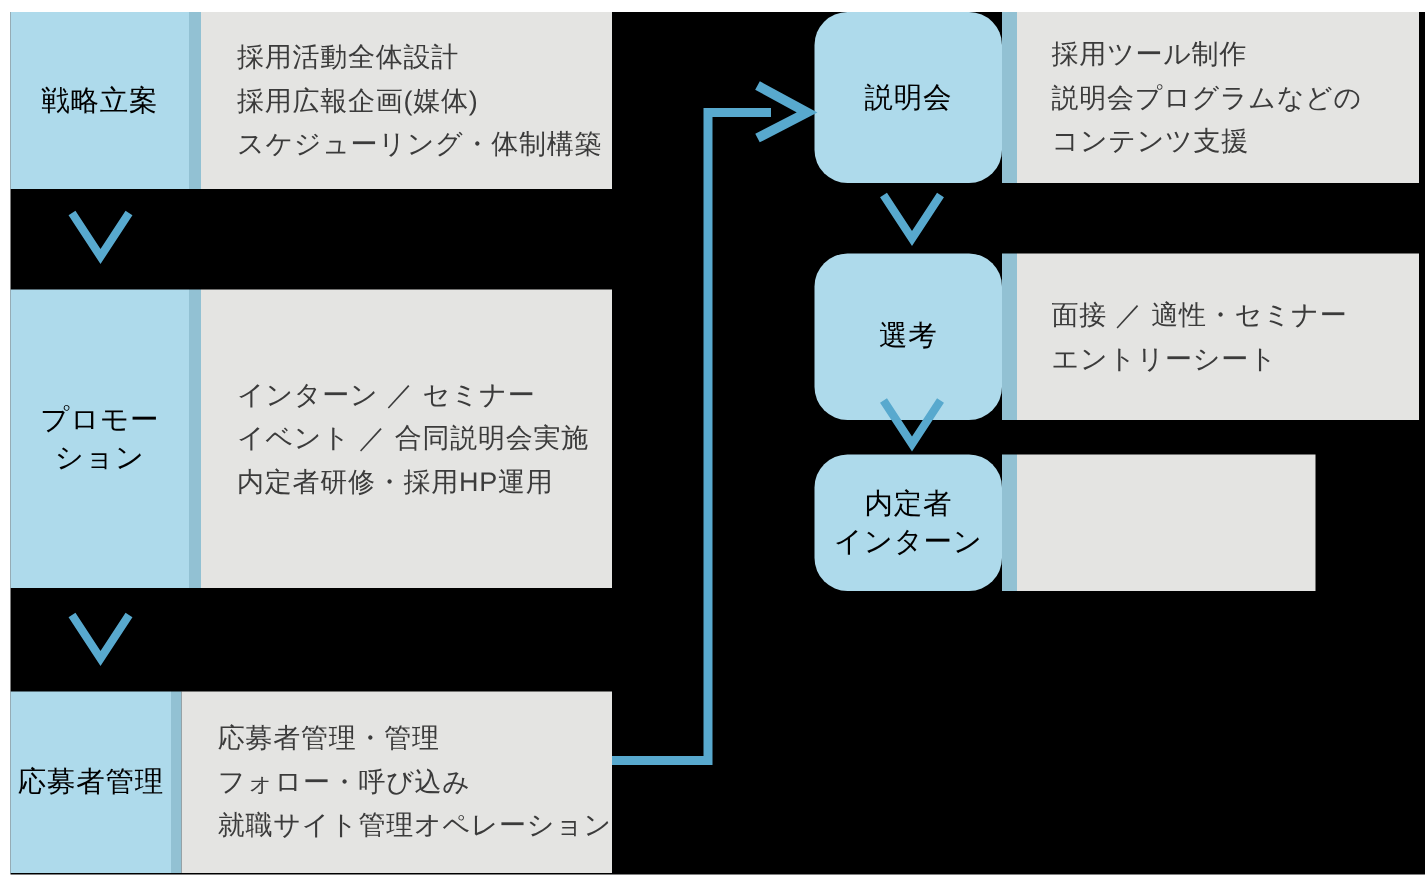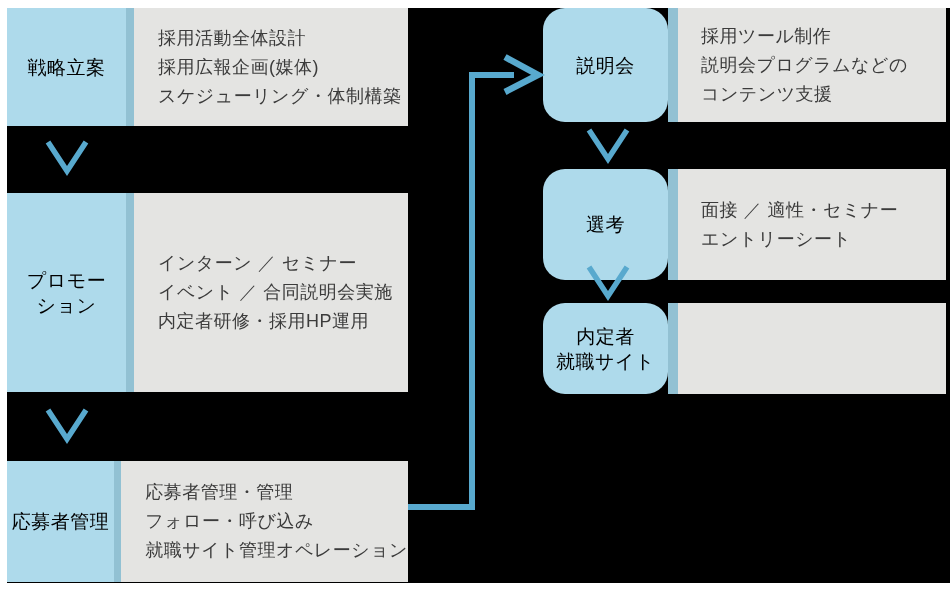--- a/index.html
+++ b/index.html
@@ -25,21 +25,21 @@
   .flow-box.left .details{padding-left:24px;}
   .flow-box.right .label{width:125px;border-radius:22px;}
   .flow-box.right .strip{width:10px;}
   .flow-box.right .details{padding-left:23px;}
   .dline{white-space:nowrap;}
   #box-l0{left:7px;top:8px;width:401px;height:118px;}
   #box-l1{left:7px;top:193px;width:401px;height:199px;}
   #box-l2{left:7px;top:461px;width:401px;height:121px;}
   #box-r0{left:543px;top:8px;width:403px;height:114px;}
   #box-r1{left:543px;top:169px;width:403px;height:111px;}
-  #box-r2{left:543px;top:303px;width:403px;height:91px;}
+  #box-r2{left:543px;top:303px;width:334px;height:91px;}
   #overlay{position:absolute;left:0;top:0;width:950px;height:590px;pointer-events:none;}
 </style>
 </head>
 <body>
 
 <div class="bg-black"></div>
 
 <div class="flow-box left" id="box-l0">
   <div class="label">
     <span>戦略立案</span>
@@ -96,21 +96,21 @@
   <div class="strip"></div>
   <div class="details">
     <div class="dline">面接 ／ 適性・セミナー</div>
     <div class="dline">エントリーシート</div>
   </div>
 </div>
 
 <div class="flow-box right" id="box-r2">
   <div class="label">
     <span>内定者</span>
-    <span>就職サイト</span>
+    <span>インターン</span>
   </div>
   <div class="strip"></div>
   <div class="details">
   </div>
 </div>
 
 <svg id="overlay" viewBox="0 0 950 590" xmlns="http://www.w3.org/2000/svg">
   <polyline points="48,142 67,171 86,142" fill="none" stroke="#58A9CE" stroke-width="5.5"></polyline>
   <polyline points="48,410 67,439 86,410" fill="none" stroke="#58A9CE" stroke-width="5.5"></polyline>
   <polyline points="589,130 608,159 627,130" fill="none" stroke="#58A9CE" stroke-width="5.5"></polyline>

